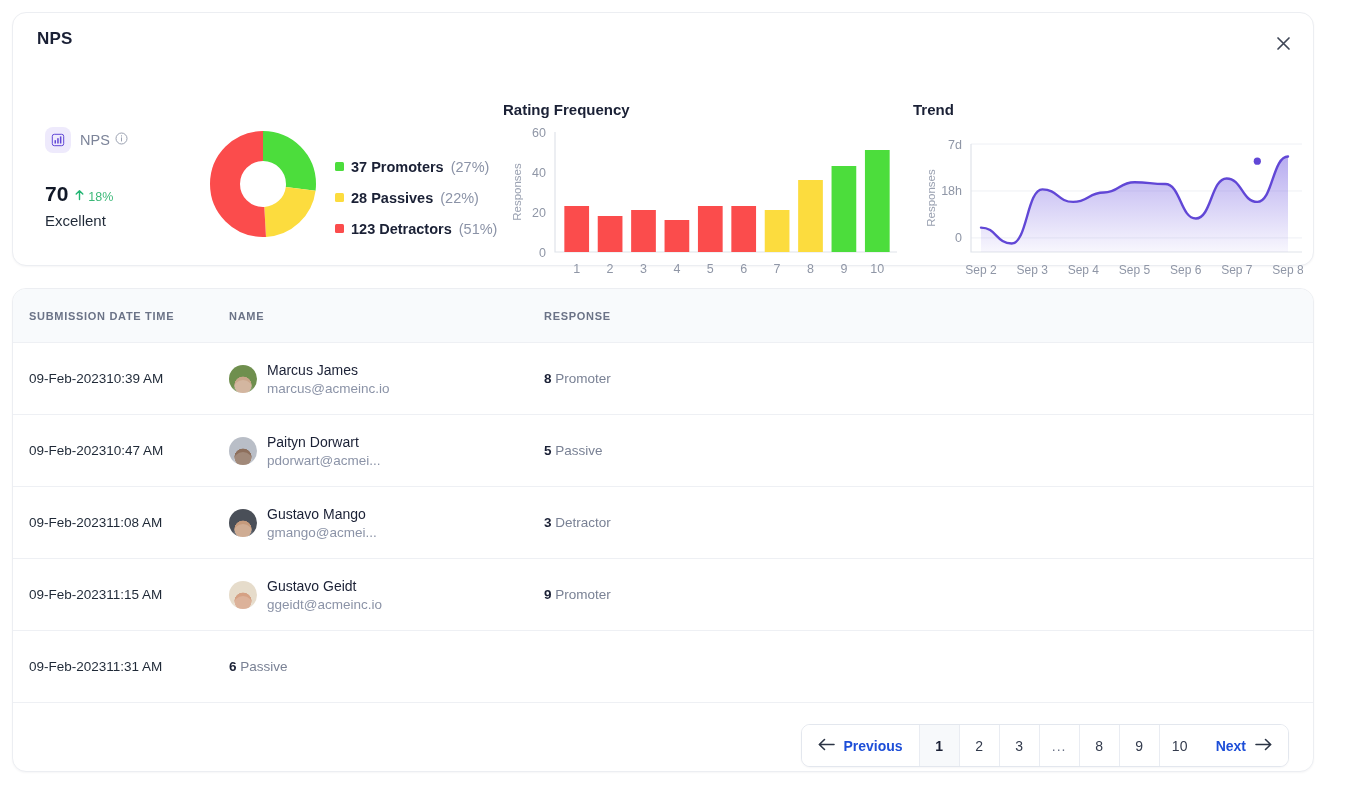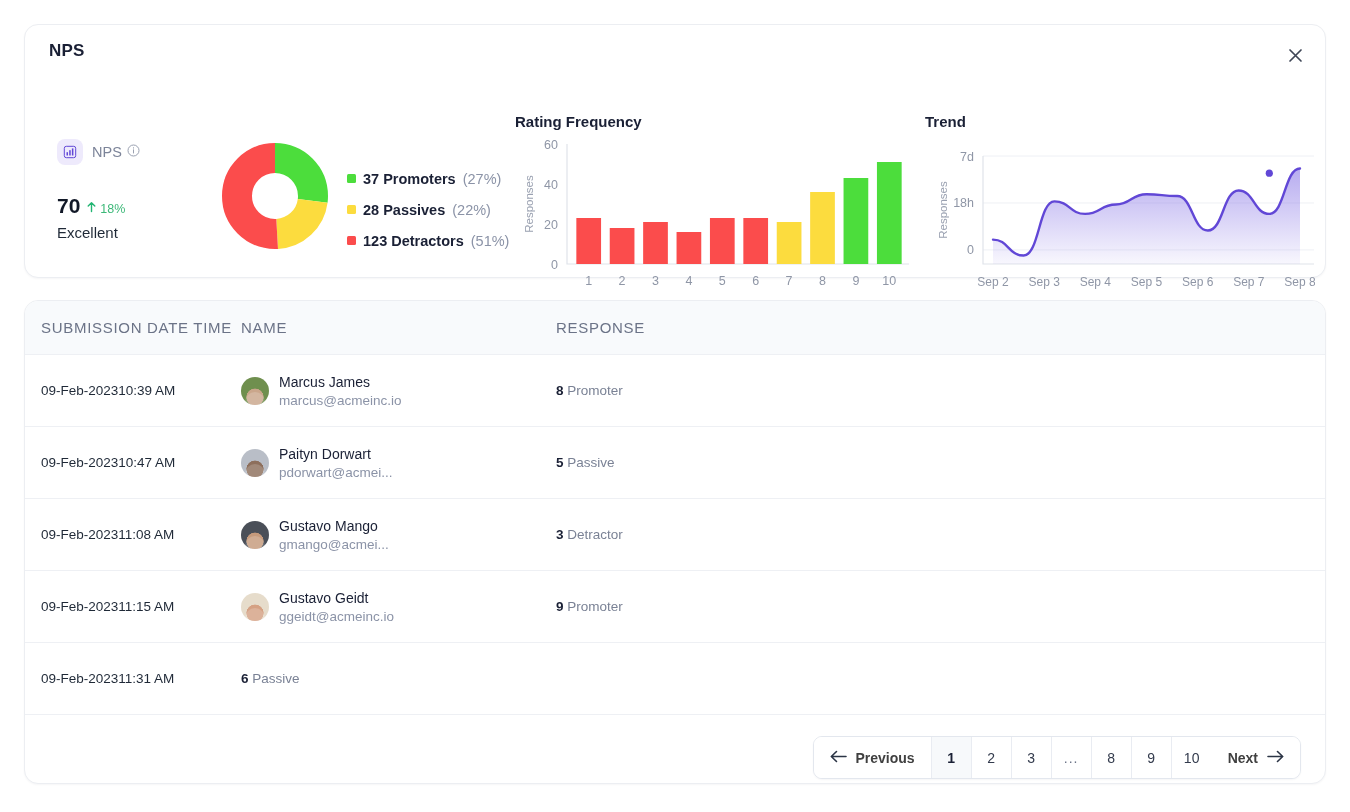--- a/index.html
+++ b/index.html
@@ -6,21 +6,21 @@
   html, body {
     width: 1350px; height: 812px;
     background: #ffffff;
     font-family: "Liberation Sans", sans-serif;
     -webkit-font-smoothing: antialiased;
     overflow: hidden;
   }
   .page {
     position: relative;
     width: 1350px; height: 812px;
-    padding: 24px;
+    padding: 12px;
   }
 
   
   .summary-card {
     position: relative;
     width: 1302px;
     height: 254px;
     background: #ffffff;
     border: 1px solid #eceef2;
     border-radius: 14px;
@@ -119,21 +119,21 @@
     overflow: hidden;
   }
   .thead {
     display: flex; align-items: center;
     height: 54px;
     background: #f8fafc;
     border-bottom: 1px solid #eef0f4;
     padding: 0 16px;
   }
   .th {
-    font-size: 15px; font-weight: normal; letter-spacing: .7px;
+    font-size: 11px; font-weight: bold; letter-spacing: .7px;
     color: #6b7387; text-transform: uppercase;
   }
   .col-date { width: 200px; padding-left: 0px; }
   .col-name { width: 315px; }
   .col-resp { flex: 1; }
 
   .row {
     display: flex; align-items: center;
     height: 72px;
     padding: 0 16px;
@@ -185,21 +185,21 @@
     min-width: 40px;
     height: 41px;
     padding: 0 10px;
     font-size: 14px; color: #333b4d;
     border-right: 1px solid #e9ecf2;
     background: #fff;
     cursor: pointer;
     font-weight: normal;
   }
   .pg:last-child { border-right: none; }
-  .pg.edge { padding: 0 16px; font-weight: bold; color: #404040; justify-content: flex-end; }
+  .pg.edge { padding: 0 16px; font-weight: bold; color: #1d4ed8; justify-content: flex-end; }
   .pg.active { background: #f7f9fb; font-weight: bold; color: #1a2035; }
   .pg.dots { color: #6b7387; letter-spacing: 1px; }
 </style>
 </head>
 <body>
 
 <div class="page">
 
   <div class="summary-card">
 

